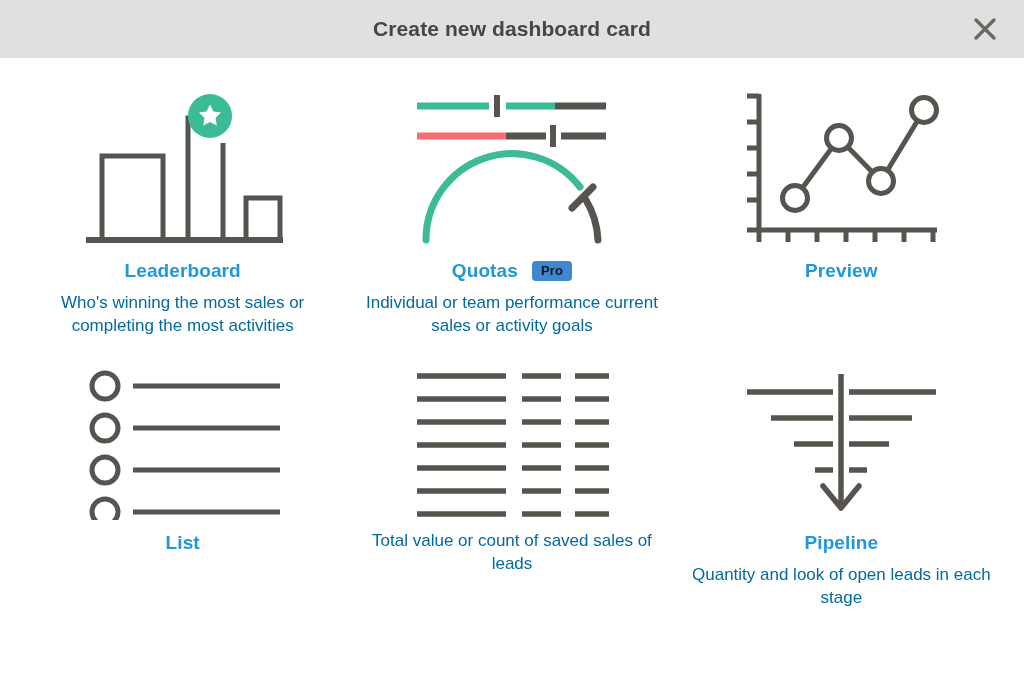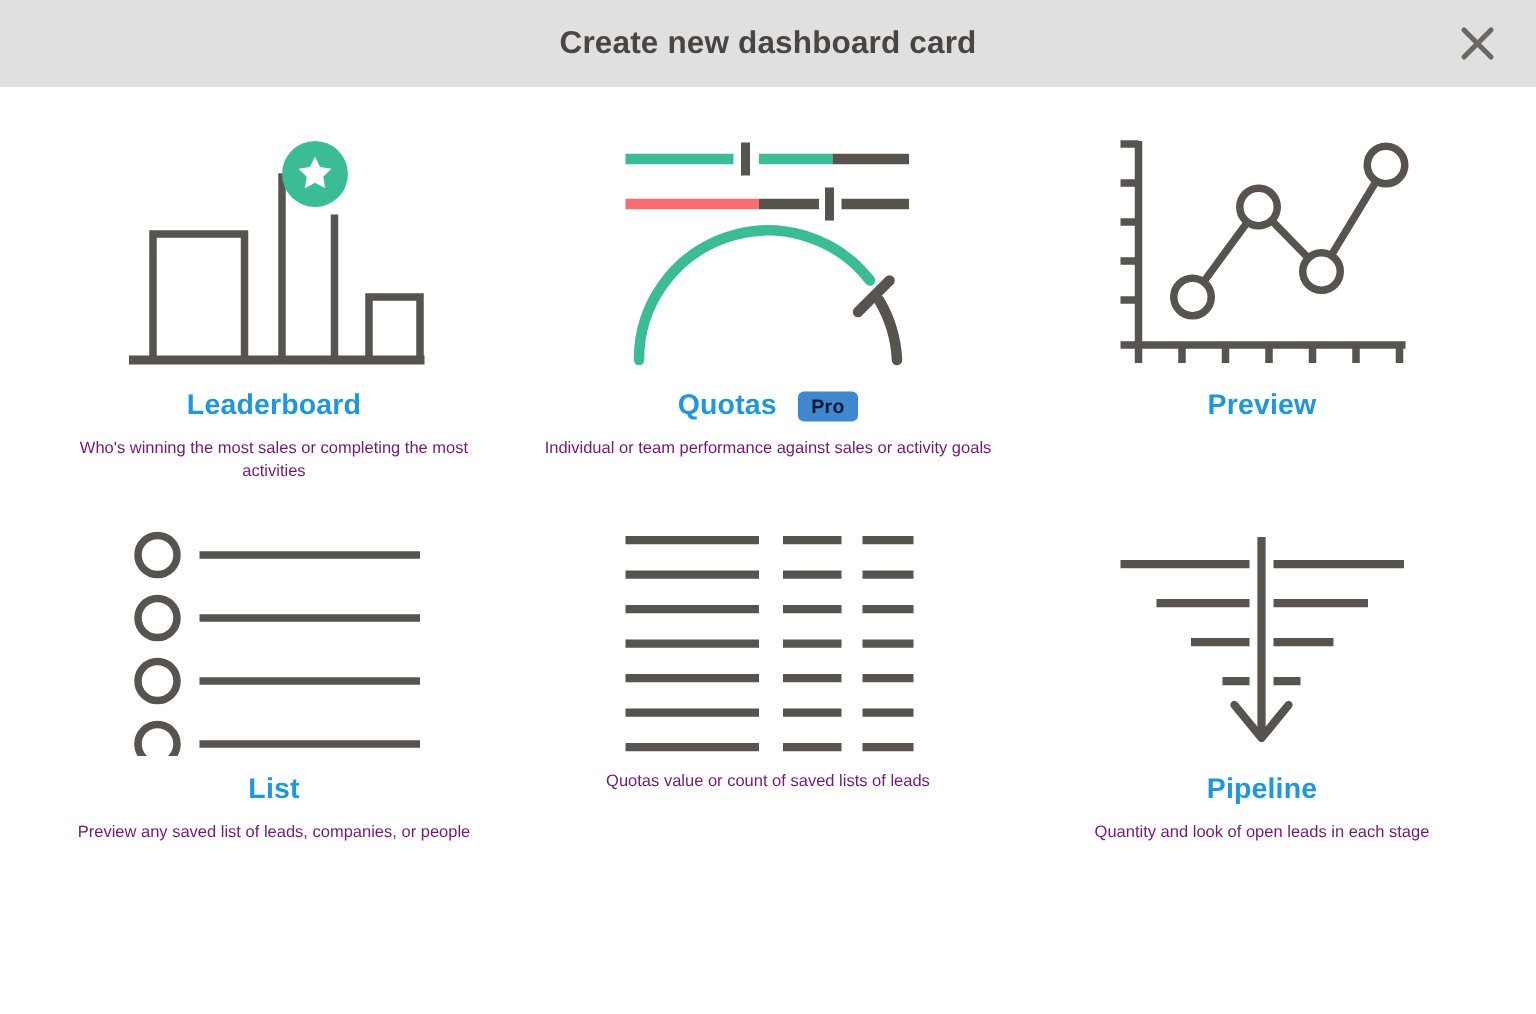--- a/index.html
+++ b/index.html
@@ -98,23 +98,23 @@
     background: #3f87cf;
     color: #0f172a;
     font-size: 13px;
     font-weight: bold;
     border-radius: 4px;
     padding: 3px 9px 4px 9px;
     line-height: 1;
     letter-spacing: 0.2px;
   }
   .tile-desc {
-    font-size: 11px;
+    font-size: 17px;
     line-height: 1.35;
-    color: #701a75;
+    color: #0369a1;
     text-align: center;
     max-width: 300px;
   }
 </style>
 </head>
 <body>
 
 <div class="modal">
 
   <div class="modal-header">
@@ -177,21 +177,21 @@
 
           <path d="M177 112 A 86 86 0 0 1 189 152" stroke="#57534e" stroke-width="7" fill="none" stroke-linecap="round"></path>
 
           <path d="M163 120 L184 99" stroke="#57534e" stroke-width="7" fill="none" stroke-linecap="round"></path>
         </svg>
       </div>
       <div class="tile-label-row">
         <span class="tile-label">Quotas</span>
         <span class="pro-badge">Pro</span>
       </div>
-      <div class="tile-desc">Individual or team performance against sales or activity goals</div>
+      <div class="tile-desc">Individual or team performance current sales or activity goals</div>
     </div>
 
     <div class="card-tile">
       <div class="tile-art">
         <svg width="205" height="160" viewBox="0 0 205 160">
           <g stroke="#57534e" stroke-width="5" fill="none" stroke-linecap="butt">
 
             <path d="M20 6 L20 142"></path>
             <path d="M20 142 L198 142"></path>
 
@@ -235,38 +235,37 @@
             <path d="M53 16  L200 16" stroke-width="5"></path>
             <path d="M53 58  L200 58" stroke-width="5"></path>
             <path d="M53 100 L200 100" stroke-width="5"></path>
             <path d="M53 142 L200 142" stroke-width="5"></path>
           </g>
         </svg>
       </div>
       <div class="tile-label-row">
         <span class="tile-label">List</span>
       </div>
-      <div class="tile-desc">Preview any saved list of leads, companies, or people</div>
     </div>
 
     <div class="card-tile">
       <div class="tile-art">
         <svg width="205" height="150" viewBox="0 0 205 150">
           <g stroke="#57534e" stroke-width="5.5" fill="none">
             <path d="M8 6   L97 6   M113 6   L152 6   M166 6   L200 6"></path>
             <path d="M8 29  L97 29  M113 29  L152 29  M166 29  L200 29"></path>
             <path d="M8 52  L97 52  M113 52  L152 52  M166 52  L200 52"></path>
             <path d="M8 75  L97 75  M113 75  L152 75  M166 75  L200 75"></path>
             <path d="M8 98  L97 98  M113 98  L152 98  M166 98  L200 98"></path>
             <path d="M8 121 L97 121 M113 121 L152 121 M166 121 L200 121"></path>
             <path d="M8 144 L97 144 M113 144 L152 144 M166 144 L200 144"></path>
           </g>
         </svg>
       </div>
-      <div class="tile-desc">Quotas value or count of saved lists of leads</div>
+      <div class="tile-desc">Total value or count of saved sales of leads</div>
     </div>
 
     <div class="card-tile">
       <div class="tile-art">
         <svg width="205" height="150" viewBox="0 0 205 150">
           <g stroke="#57534e" stroke-width="5.5" fill="none">
 
             <path d="M8 22   L94 22   M110 22  L197 22"></path>
             <path d="M32 48  L94 48   M110 48  L173 48"></path>
             <path d="M55 74  L94 74   M110 74  L150 74"></path>

